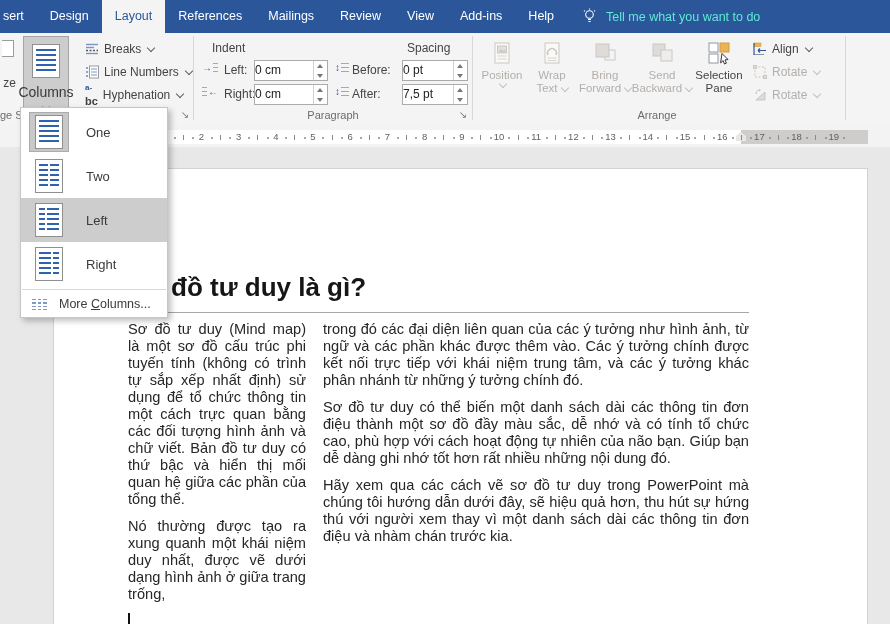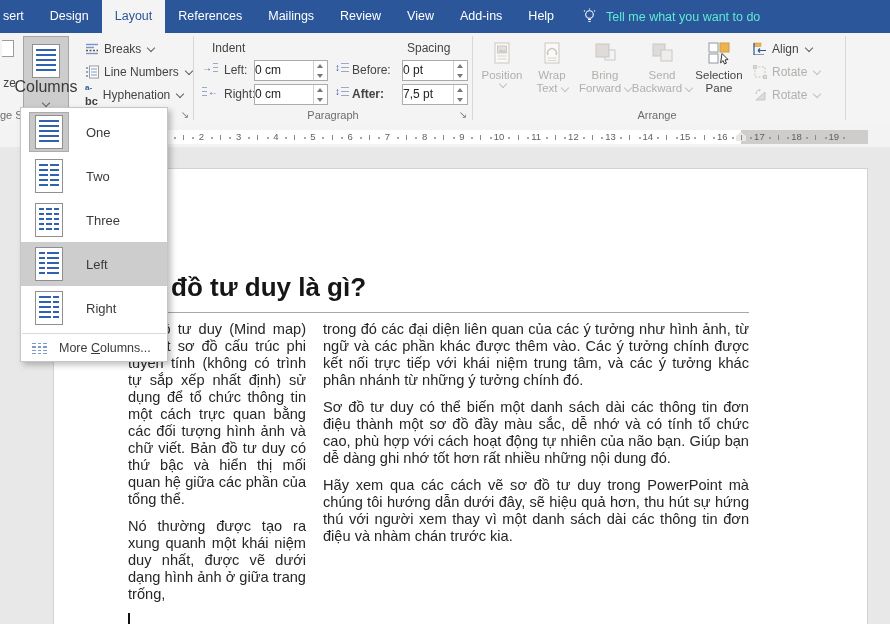--- a/index.html
+++ b/index.html
@@ -18,21 +18,21 @@
   .vsep{position:absolute;top:3px;height:84px;width:1px;background:#d8d8d8;}
   .grouplabel{position:absolute;font-size:11px;color:#6d6d6d;}
   .launcher{position:absolute;width:14px;height:14px;color:#777;font-size:10px;line-height:14px;text-align:center;cursor:pointer;}
 
   .size-partial{position:absolute;left:0;top:3px;width:19px;height:74px;overflow:hidden;text-align:center;}
   .size-frag{position:absolute;left:2px;top:4px;width:11px;height:15px;background:#fff;border:1px solid #9b9b9b;border-left:none;}
   .size-partial span{position:absolute;left:0;top:40px;width:100%;font-size:12px;color:#444;}
 
   .columns-btn{position:absolute;left:23px;top:3px;width:46px;height:74px;background:#cdcdcd;border:1px solid #a6a6a6;
                box-sizing:border-box;display:flex;flex-direction:column;align-items:center;cursor:pointer;}
-  .columns-btn .lbl{font-size:16px;color:#3a3a3a;}
+  .columns-btn .lbl{font-size:14px;color:#3a3a3a;margin-top:6px;}
   .columns-btn .chev{margin:5px 0 0 0;}
 
   .smallbtn{position:absolute;display:flex;align-items:center;gap:5px;font-size:12px;color:#444;height:17px;cursor:pointer;white-space:nowrap;}
   .chev{display:inline-block;width:5px;height:5px;border-right:1.2px solid #5f5f5f;border-bottom:1.2px solid #5f5f5f;
         transform:rotate(45deg);margin-left:2px;position:relative;top:-1px;flex:0 0 auto;}
   .dis{color:#b3afac !important;}
   .dis .chev{border-color:#c4c0bd;}
 
   .hyic{font-size:11px;color:#3f3f3f;font-weight:bold;line-height:10px;}
   .hyic sup{font-size:8px;color:#2b579a;}
@@ -214,21 +214,21 @@
       <span>0 pt</span>
       <span class="spin">
           <i class="up"></i>
           <i class="dn"></i>
         </span>
     </div>
     <span class="mini" style="position:absolute;left:334px;top:54px;">
         <span class="arrow">↕</span>
         <span class="ml"></span>
       </span>
-    <div class="flabel" style="left:352px;top:54px;font-weight:bold;">After:</div>
+    <div class="flabel" style="left:352px;top:54px;">After:</div>
     <div class="spinbox" style="left:402px;top:51px;width:66px;">
       <span>7,5 pt</span>
       <span class="spin">
           <i class="up"></i>
           <i class="dn"></i>
         </span>
     </div>
 
     <div class="grouplabel" style="left:300px;top:76px;width:66px;text-align:center;">Paragraph</div>
     <div class="launcher" style="left:456px;top:75px;">↘</div>
@@ -452,30 +452,20 @@
     </div>
     <div class="mi">
       <span class="icobox">
           <span class="colicon">
             <div></div>
             <div></div>
           </span>
         </span>
       <span class="milabel">Two</span>
     </div>
-    <div class="mi">
-      <span class="icobox">
-          <span class="colicon">
-            <div></div>
-            <div></div>
-            <div></div>
-          </span>
-        </span>
-      <span class="milabel">Three</span>
-    </div>
     <div class="mi hl">
       <span class="icobox">
           <span class="colicon">
             <div class="narrow"></div>
             <div></div>
           </span>
         </span>
       <span class="milabel">Left</span>
     </div>
     <div class="mi">

